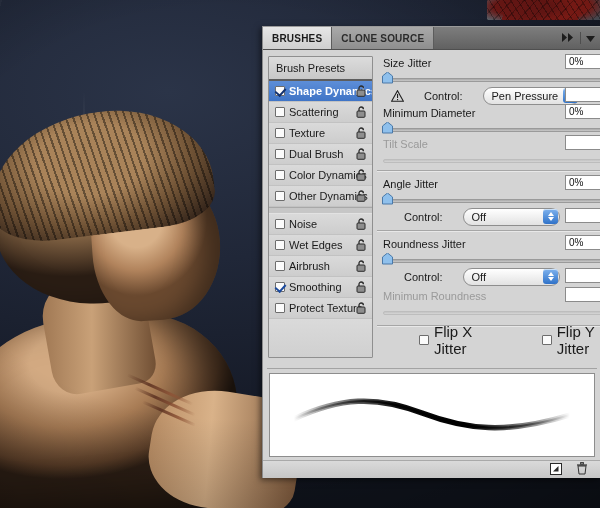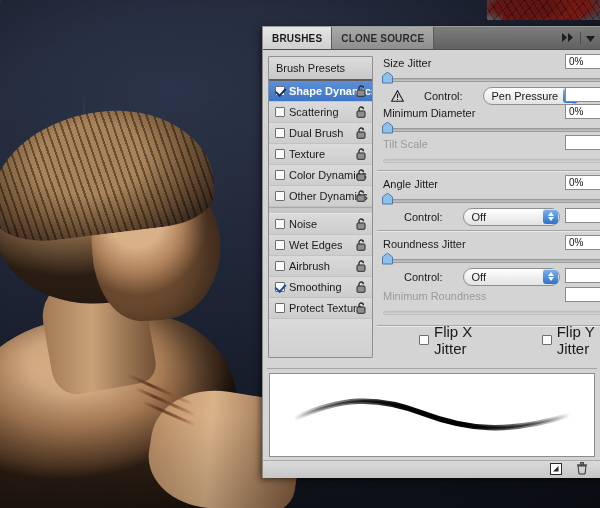--- a/index.html
+++ b/index.html
@@ -282,32 +282,32 @@
           <span class="lock">
             <svg width="11" height="12" viewBox="0 0 11 12">
                 <path d="M3 5 V3.2 A2.2 2.2 0 0 1 7.4 3.2" fill="none" stroke="#2b2b2b" stroke-width="1.3"></path>
                 <rect x="1" y="5" width="8" height="6.3" rx="1" fill="#8e8e8e" stroke="#2b2b2b" stroke-width="1"></rect>
               </svg>
           </span>
         </div>
 
         <div class="lrow">
           <span class="cb"></span>
+          <span class="lbl">Texture</span>
+          <span class="lock">
+            <svg width="11" height="12" viewBox="0 0 11 12">
+                <path d="M3 5 V3.2 A2.2 2.2 0 0 1 7.4 3.2" fill="none" stroke="#2b2b2b" stroke-width="1.3"></path>
+                <rect x="1" y="5" width="8" height="6.3" rx="1" fill="#8e8e8e" stroke="#2b2b2b" stroke-width="1"></rect>
+              </svg>
+          </span>
+        </div>
+
+        <div class="lrow">
+          <span class="cb"></span>
           <span class="lbl">Dual Brush</span>
-          <span class="lock">
-            <svg width="11" height="12" viewBox="0 0 11 12">
-                <path d="M3 5 V3.2 A2.2 2.2 0 0 1 7.4 3.2" fill="none" stroke="#2b2b2b" stroke-width="1.3"></path>
-                <rect x="1" y="5" width="8" height="6.3" rx="1" fill="#8e8e8e" stroke="#2b2b2b" stroke-width="1"></rect>
-              </svg>
-          </span>
-        </div>
-
-        <div class="lrow">
-          <span class="cb"></span>
-          <span class="lbl">Texture</span>
           <span class="lock">
             <svg width="11" height="12" viewBox="0 0 11 12">
                 <path d="M3 5 V3.2 A2.2 2.2 0 0 1 7.4 3.2" fill="none" stroke="#2b2b2b" stroke-width="1.3"></path>
                 <rect x="1" y="5" width="8" height="6.3" rx="1" fill="#8e8e8e" stroke="#2b2b2b" stroke-width="1"></rect>
               </svg>
           </span>
         </div>
 
         <div class="lrow">
           <span class="cb"></span>

